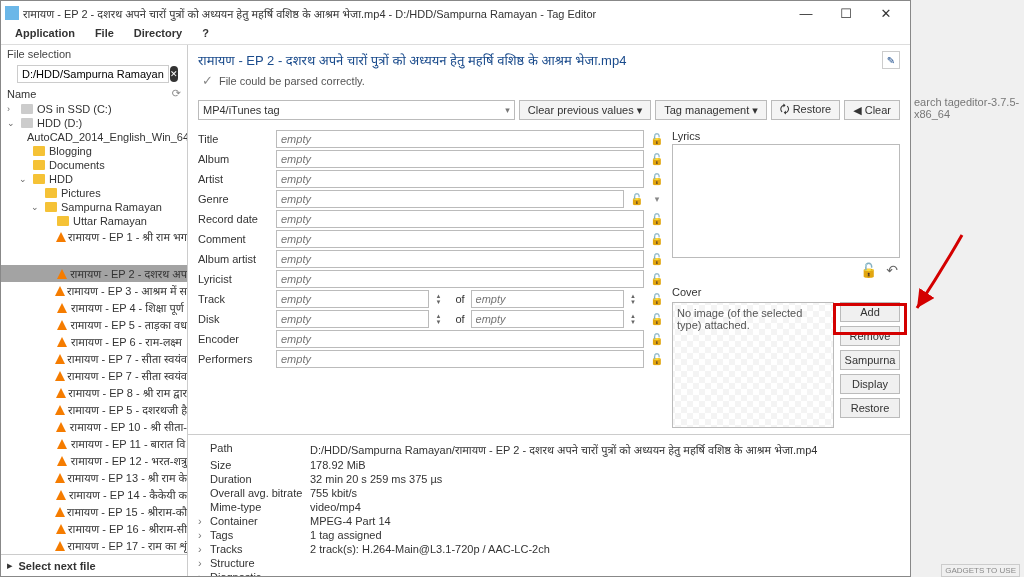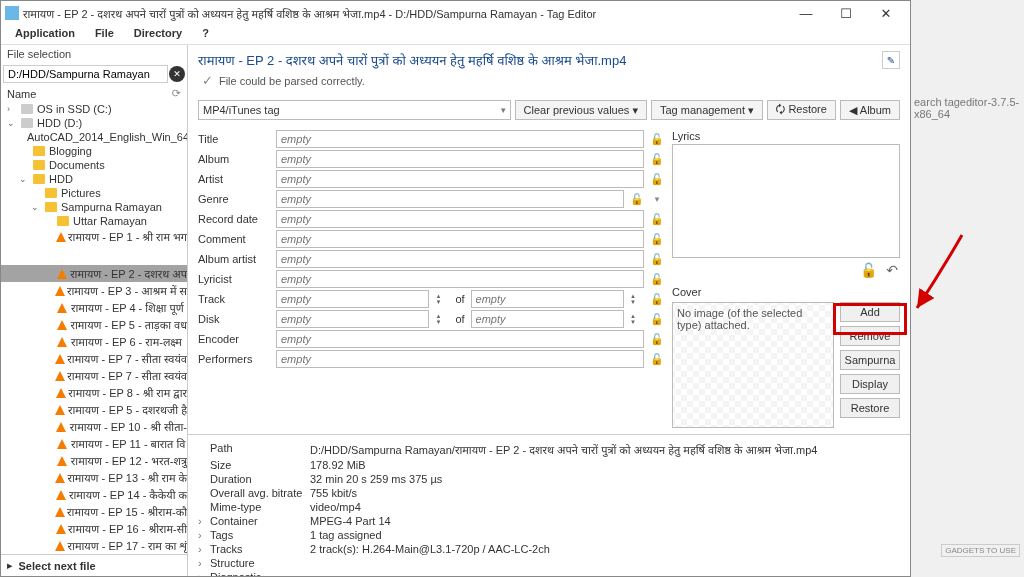--- a/index.html
+++ b/index.html
@@ -8,21 +8,21 @@
 .titlebar { height: 24px; display: flex; align-items: center; padding: 0 4px; background: #fff; }
 .titlebar-icon { width: 14px; height: 14px; background: #6bb7e8; margin-right: 4px; }
 .titlebar-text { flex: 1; font-size: 11px; color: #333; white-space: nowrap; overflow: hidden; }
 .win-btns { display: flex; }
 .win-btn { width: 40px; height: 22px; display: flex; align-items: center; justify-content: center; font-size: 13px; }
 .menubar { height: 20px; display: flex; padding: 0 4px; border-bottom: 1px solid #ddd; }
 .menubar span { padding: 2px 10px; font-size: 11px; font-weight: bold; }
 .main { flex: 1; display: flex; overflow: hidden; }
 .sidebar { width: 187px; border-right: 1px solid #ccc; display: flex; flex-direction: column; }
 .sidebar-header { padding: 3px 6px; font-size: 11px; color: #444; }
-.path-row { display: flex; align-items: center; padding: 2px 2px; gap: 1px; }
+.path-row { display: flex; align-items: center; padding: 2px 16px; gap: 1px; }
 .path-input { flex: 1; border: 1px solid #ccc; padding: 1px 4px; font-size: 11px; height: 18px; }
 .path-clear { width: 16px; height: 16px; background: #333; color: #fff; border-radius: 8px; font-size: 9px; display:flex; align-items:center; justify-content:center; }
 .side-controls { display: flex; align-items: center; padding: 2px 6px; justify-content: space-between; }
 .tree { flex: 1; overflow-y: auto; font-size: 11px; }
 .tree-row { display: flex; align-items: center; padding: 1px 0; white-space: nowrap; }
 .tree-row.selected { background: #a3a3a3; margin-top: 20px; }
 .indent-0 { padding-left: 6px; }
 .indent-1 { padding-left: 18px; }
 .indent-2 { padding-left: 30px; }
 .indent-3 { padding-left: 42px; }
@@ -59,21 +59,21 @@
 .cover-preview { flex: 1; height: 126px; border: 1px solid #bbb; background: repeating-conic-gradient(#f4f4f4 0% 25%, #fff 0% 50%) 50% / 12px 12px; padding: 4px; font-size: 11px; color: #555; }
 .cover-btns { display: flex; flex-direction: column; gap: 4px; width: 60px; }
 .cover-btn { border: 1px solid #bbb; background: #f0f0f0; height: 20px; font-size: 11px; display:flex;align-items:center;justify-content:center; }
 .highlight-box { position: absolute; border: 3px solid #d40000; width: 74px; height: 32px; left: 833px; top: 303px; pointer-events:none; }
 .arrow { position: absolute; left: 912px; top: 230px; pointer-events:none; }
 .details { border-top: 1px solid #ccc; padding: 6px 10px; font-size: 11px; height: 142px; overflow: hidden; }
 .detail-row { display: flex; padding: 1px 0; }
 .detail-label { width: 100px; color: #333; }
 .detail-arrow { width: 12px; color: #777; }
 .floating { position: absolute; left: 914px; top: 96px; font-size: 11px; color: #777; }
-.bottom-brand { position: absolute; right: 4px; bottom: 20px; font-size: 8px; color: #888; border:1px solid #ccc; padding:1px 3px;}
+.bottom-brand { position: absolute; right: 4px; bottom: 0; font-size: 8px; color: #888; border:1px solid #ccc; padding:1px 3px;}
 ::-webkit-scrollbar { width: 14px; }
 ::-webkit-scrollbar-thumb { background: #c8c8c8; }
 ::-webkit-scrollbar-track { background: #f0f0f0; }
 </style>
 </head>
 <body>
 
 <div class="window">
   <div class="titlebar">
     <div class="titlebar-icon"></div>
@@ -261,21 +261,21 @@
         <span class="check">✓</span>
         <span>File could be parsed correctly.</span>
       </div>
       <div class="toolbar">
         <div class="tag-select">
             <span>MP4/iTunes tag</span>
           </div>
         <div class="tbtn">Clear previous values ▾</div>
         <div class="tbtn">Tag management ▾</div>
         <div class="tbtn">🗘 Restore</div>
-        <div class="tbtn">◀ Album</div>
+        <div class="tbtn">◀ Clear</div>
       </div>
       <div class="form-area">
         <div class="form-left" id="form-left">
             <div class="form-row">
               <div class="form-label">Title</div>
               <input class="form-input" placeholder="empty" style="">
               <span class="lock">🔓</span>
             </div>
             <div class="form-row">
               <div class="form-label">Album</div>

